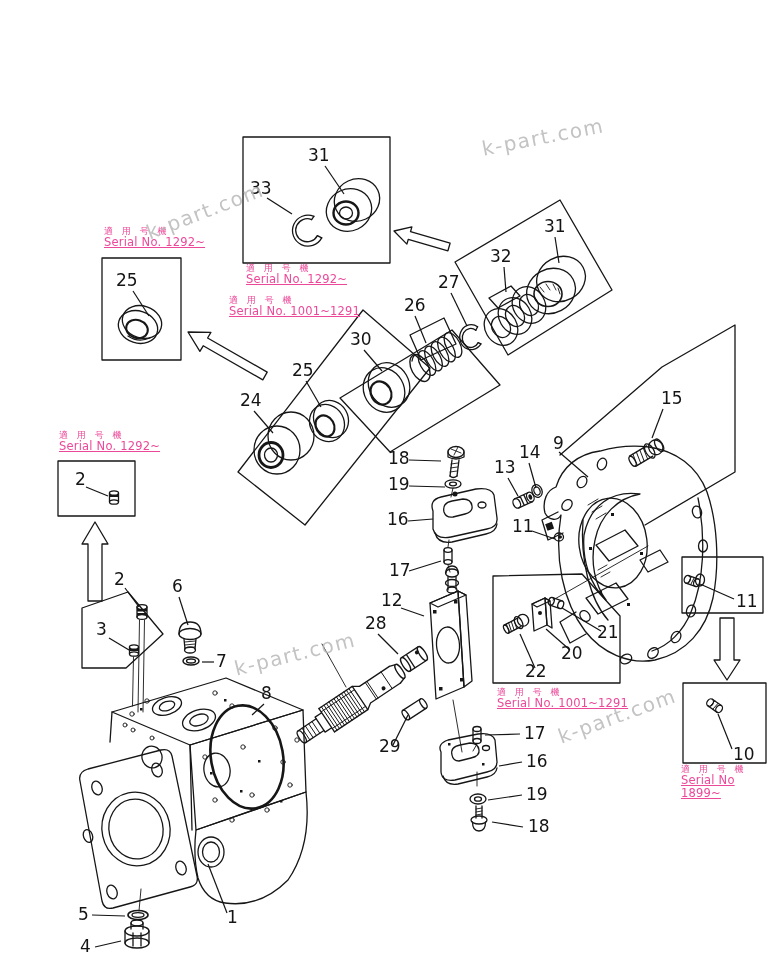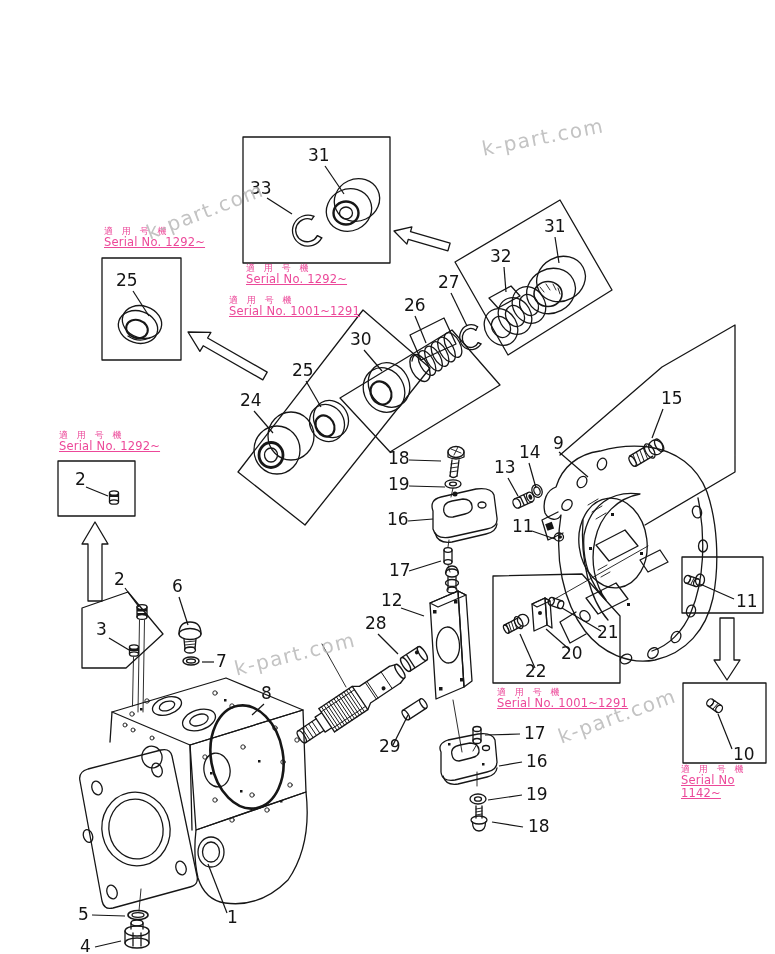--- a/index.html
+++ b/index.html
@@ -462,15 +462,15 @@
     <div class="note" style="left: 59px; top: 430px;">
       <span class="jp">適 用 号 機</span>
       <span class="sn">Serial No. 1292~</span>
     </div>
     <div class="note" style="left: 497px; top: 687px;">
       <span class="jp">適 用 号 機</span>
       <span class="sn">Serial No. 1001~1291</span>
     </div>
     <div class="note" style="left: 681px; top: 764px;">
       <span class="jp">適 用 号 機</span>
-      <span class="sn">Serial No 1142~</span>
+      <span class="sn">Serial No 1899~</span>
     </div>
   </div>
 
 </body></html>

